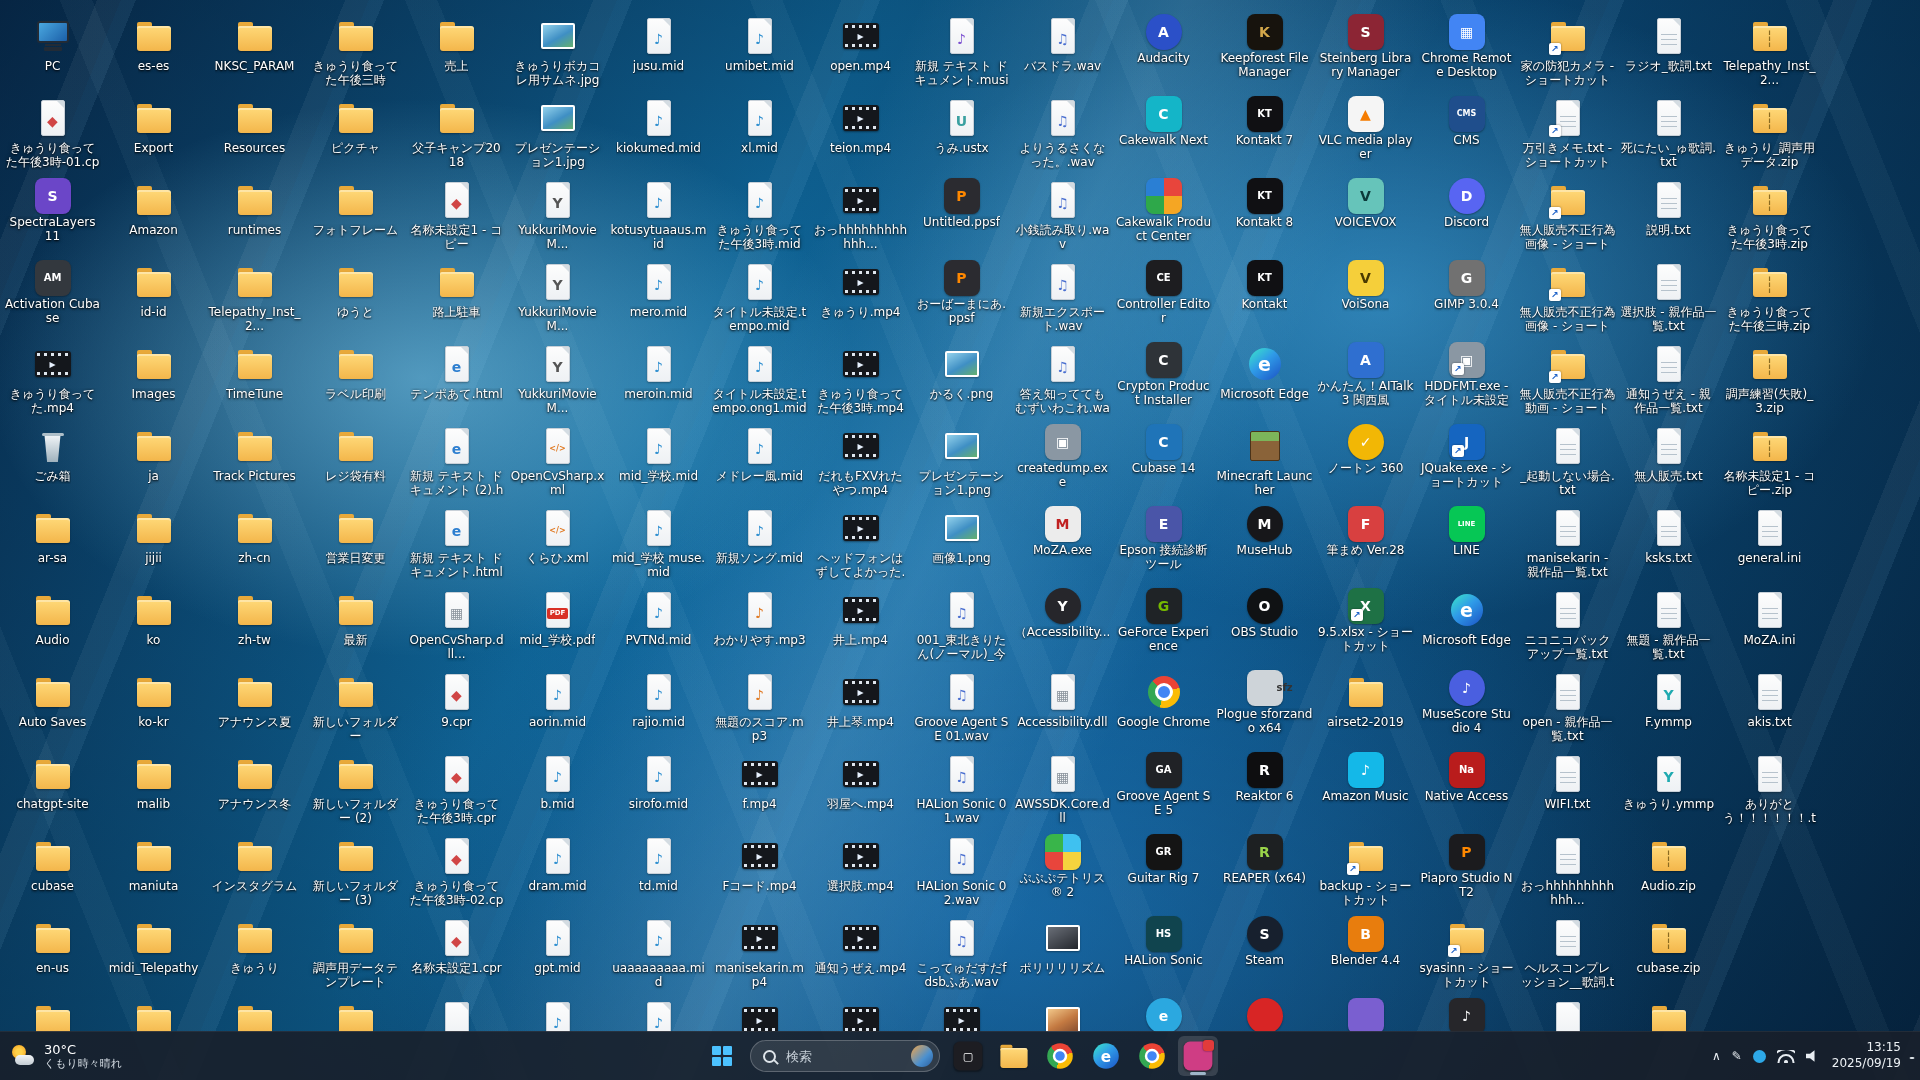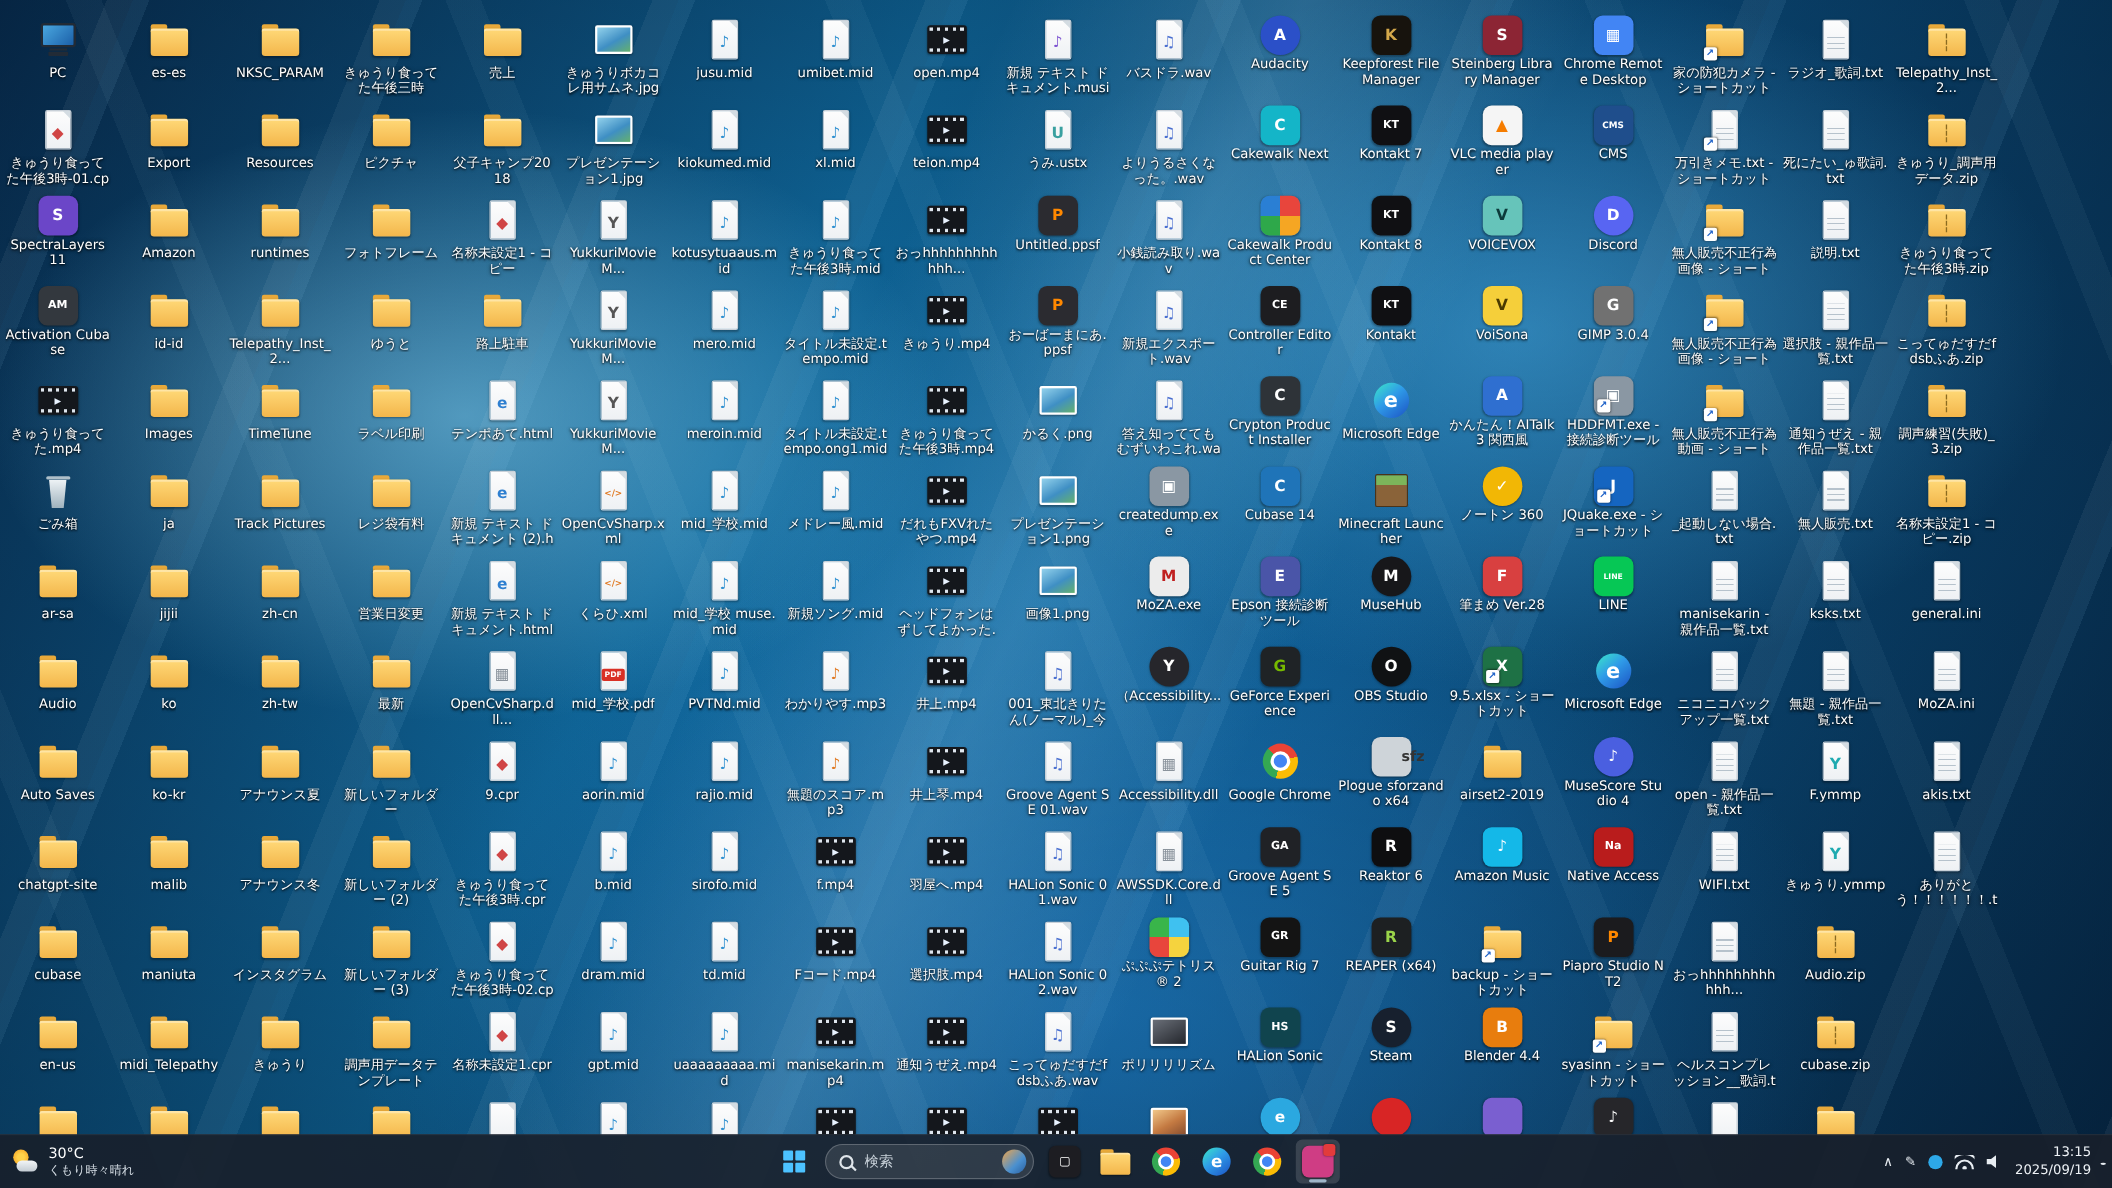--- a/index.html
+++ b/index.html
@@ -1003,21 +1003,21 @@
           <div class="lbl">MuseHub</div>
         </div>
         <div class="cell">
           <div class="ic ic-app" style="background: rgb(16, 18, 20); border-radius: 50%;">
             <span class="glyph" style="color: rgb(255, 255, 255); font-size: 14px;">O</span>
           </div>
           <div class="lbl">OBS Studio</div>
         </div>
         <div class="cell">
           <div class="ic ic-app" style="background: rgb(206, 212, 217);">
-            <span class="glyph" style="color: rgb(51, 51, 51); font-size: 13px; padding-left: 40px;">sfz</span>
+            <span class="glyph" style="color: rgb(51, 51, 51); font-size: 10px; padding-left: 40px;">sfz</span>
           </div>
           <div class="lbl">Plogue sforzando x64</div>
         </div>
         <div class="cell">
           <div class="ic ic-app" style="background: rgb(14, 14, 16);">
             <span class="glyph" style="color: rgb(255, 255, 255); font-size: 14px;">R</span>
           </div>
           <div class="lbl">Reaktor 6</div>
         </div>
         <div class="cell">
@@ -1133,21 +1133,21 @@
           <div class="ic ic-app" style="background: rgb(113, 113, 113);">
             <span class="glyph" style="color: rgb(255, 255, 255); font-size: 14px;">G</span>
           </div>
           <div class="lbl">GIMP 3.0.4</div>
         </div>
         <div class="cell">
           <div class="ic ic-app" style="background: rgb(138, 151, 163);">
             <span class="glyph" style="color: rgb(255, 255, 255); font-size: 14px;">▣</span>
             <span class="sc">↗</span>
           </div>
-          <div class="lbl">HDDFMT.exe - 接続診断ツール</div>
+          <div class="lbl">HDDFMT.exe - タイトル未設定</div>
         </div>
         <div class="cell">
           <div class="ic ic-app" style="background: rgb(21, 101, 192);">
             <span class="glyph" style="color: rgb(255, 255, 255); font-size: 14px;">J</span>
             <span class="sc">↗</span>
           </div>
           <div class="lbl">JQuake.exe - ショートカット</div>
         </div>
         <div class="cell">
           <div class="ic ic-app" style="background: rgb(6, 199, 85);">
@@ -1326,21 +1326,21 @@
         <div class="cell">
           <div class="ic ic-folder">
             <span class="glyph" style="color: rgb(138, 106, 32); font-size: 15px;">┆</span>
           </div>
           <div class="lbl">きゅうり食ってた午後3時.zip</div>
         </div>
         <div class="cell">
           <div class="ic ic-folder">
             <span class="glyph" style="color: rgb(138, 106, 32); font-size: 15px;">┆</span>
           </div>
-          <div class="lbl">こってゅだすだfdsbふあ.zip</div>
+          <div class="lbl">きゅうり食ってた午後三時.zip</div>
         </div>
         <div class="cell">
           <div class="ic ic-folder">
             <span class="glyph" style="color: rgb(138, 106, 32); font-size: 15px;">┆</span>
           </div>
           <div class="lbl">調声練習(失敗)_3.zip</div>
         </div>
         <div class="cell">
           <div class="ic ic-folder">
             <span class="glyph" style="color: rgb(138, 106, 32); font-size: 15px;">┆</span>

